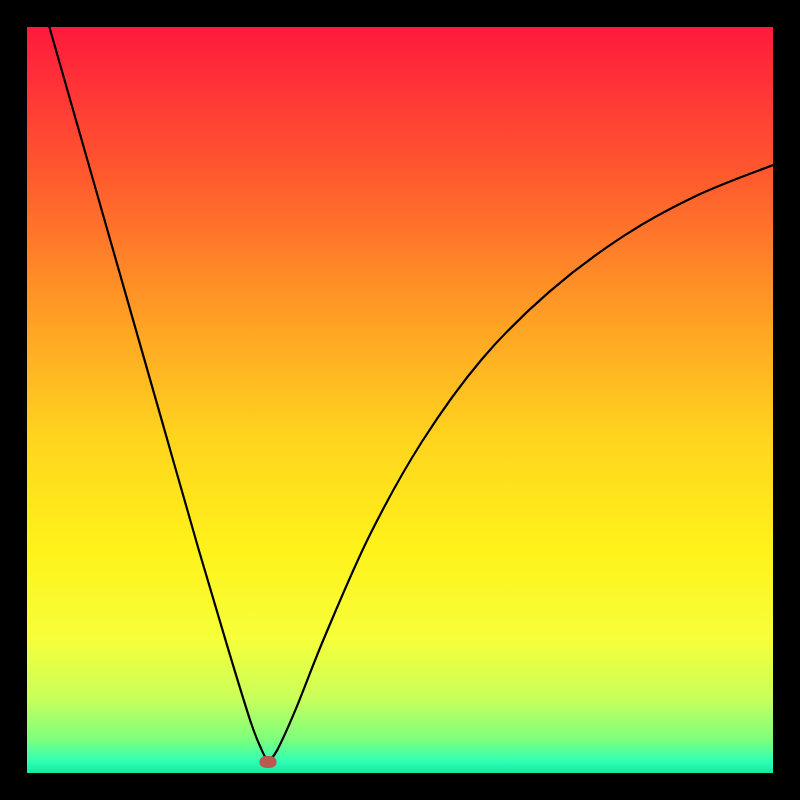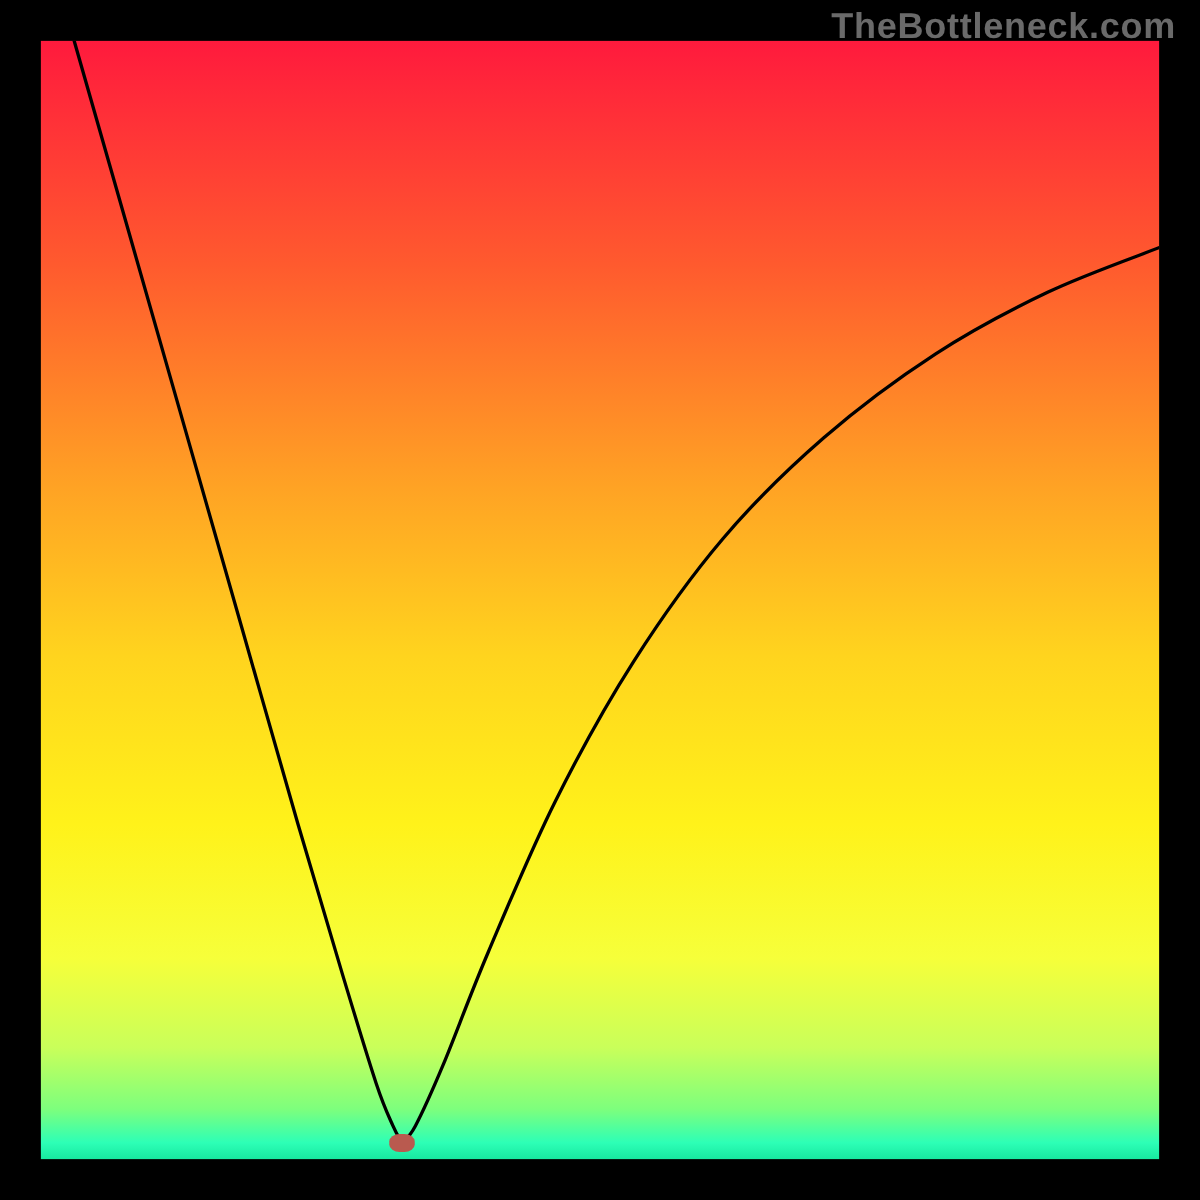--- a/index.html
+++ b/index.html
@@ -46,21 +46,20 @@
     background: #b95a4f;
     transform: translate(-50%, -50%);
     z-index: 6;
   }
 </style>
 </head>
 <body>
 
 <div class="frame">
 
-  <div class="watermark">TheBottleneck.com</div>
 
   <div class="plot-area">
     <svg id="plot-svg" width="746" height="746" viewBox="0 0 746 746">
       <defs>
         <linearGradient id="bg-grad" x1="0" y1="0" x2="0" y2="1">
             <stop offset="0%" stop-color="#ff1a3d"></stop>
             <stop offset="20%" stop-color="#ff5a2e"></stop>
             <stop offset="40%" stop-color="#ffa324"></stop>
             <stop offset="55.00000000000001%" stop-color="#ffd41e"></stop>
             <stop offset="70%" stop-color="#fff21a"></stop>

